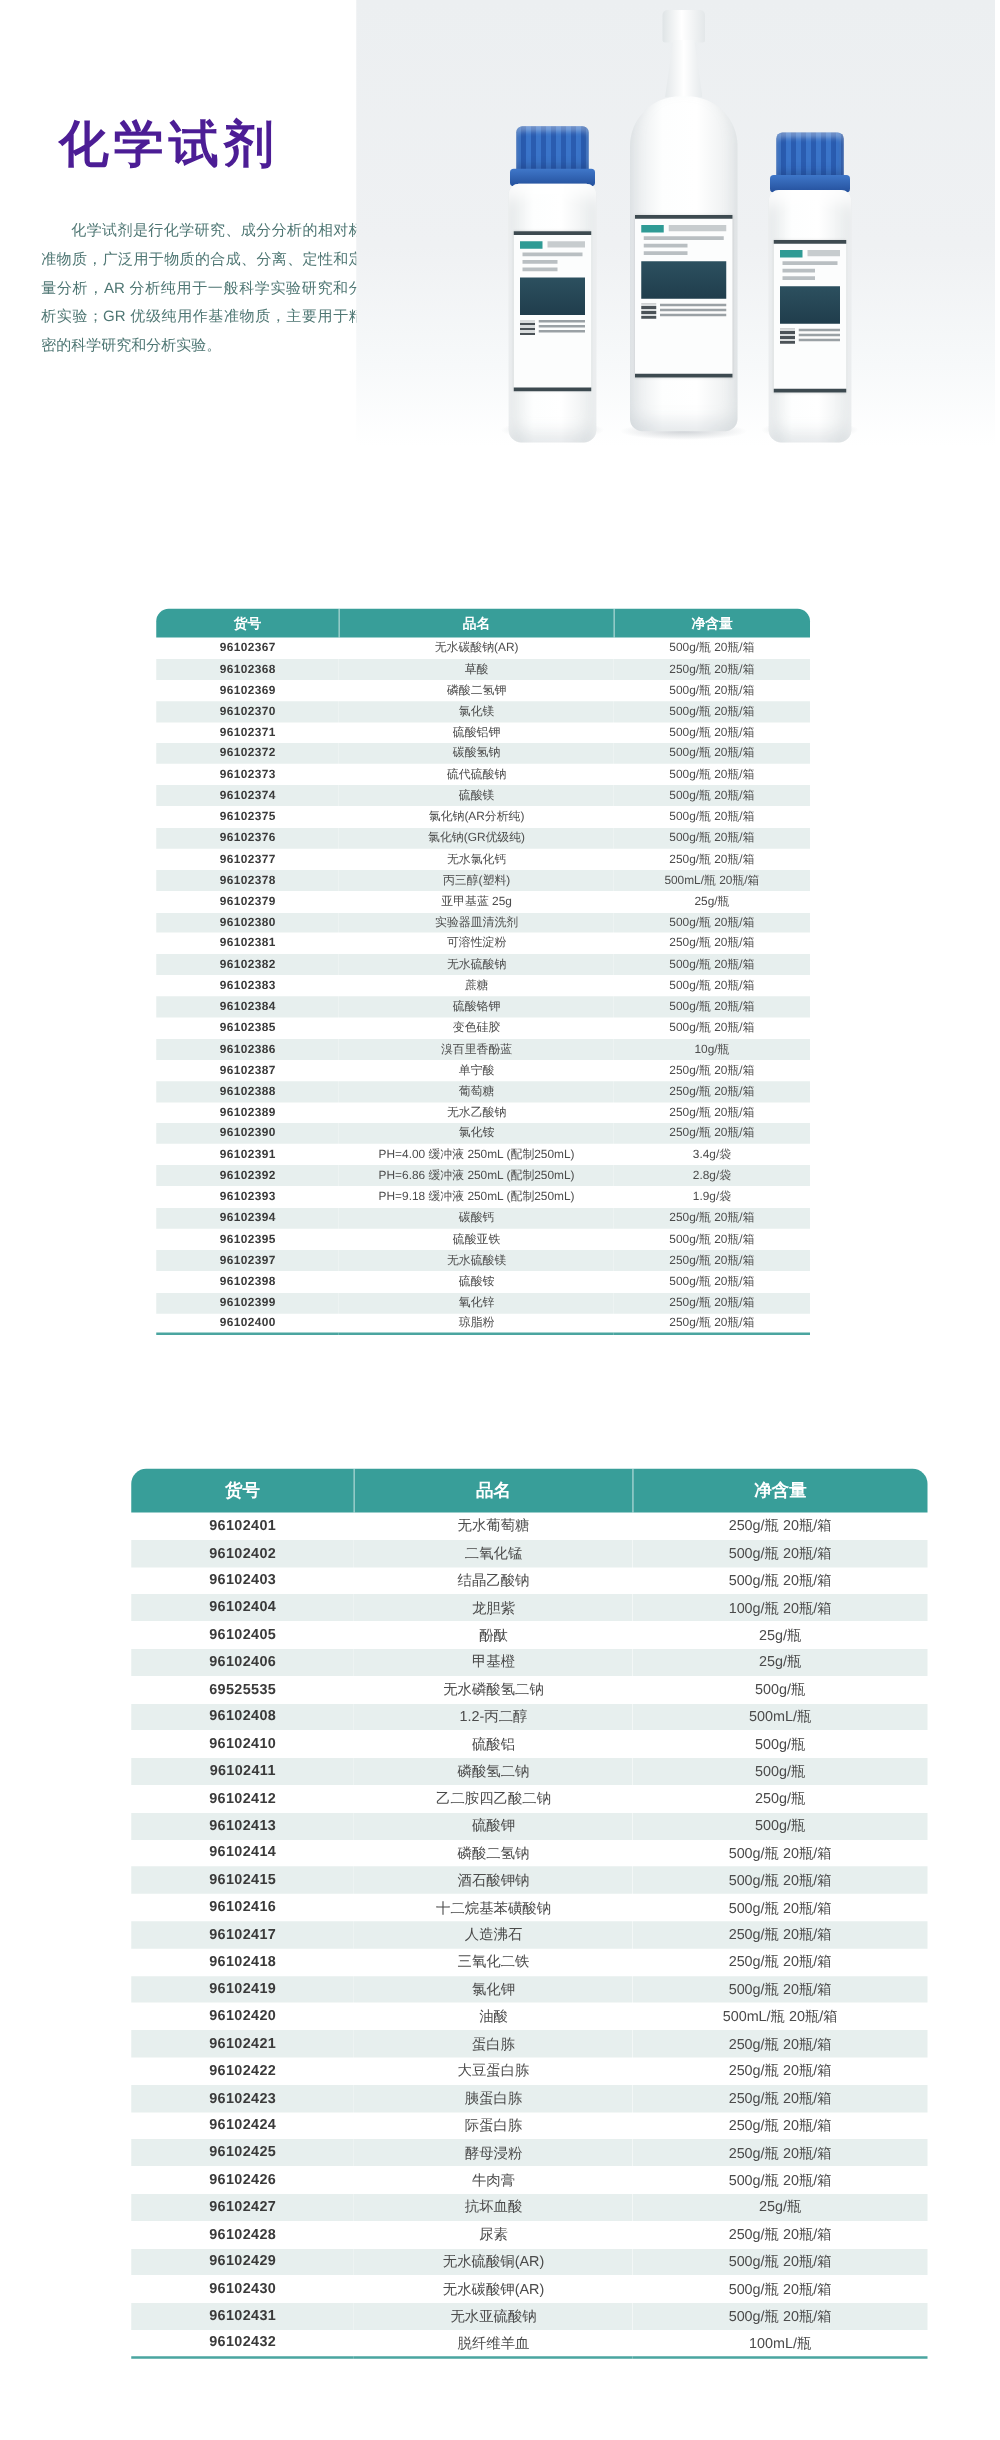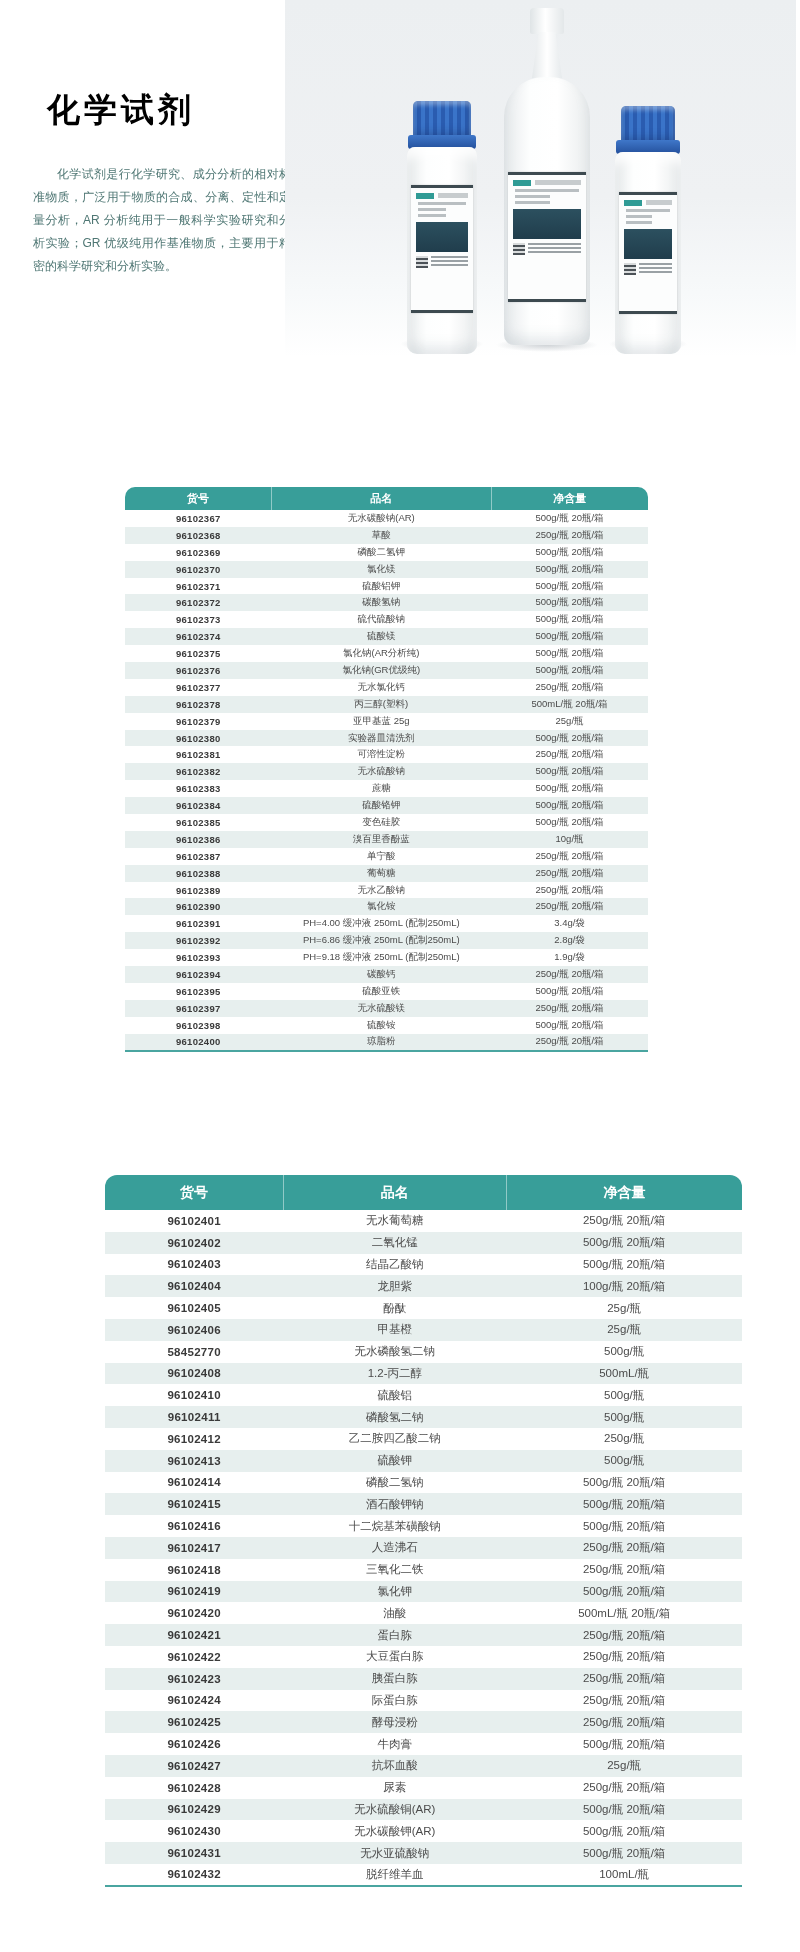--- a/index.html
+++ b/index.html
@@ -7,21 +7,21 @@
   body {
     width: 800px; height: 1952px;
     font-family: "Liberation Sans", "DejaVu Sans", sans-serif;
     position: relative; overflow: hidden;
   }
 
   
   .hero { position: relative; width: 800px; height: 487px; }
   .intro-col { position: absolute; left: 33px; top: 88px; width: 258px; }
   .page-title {
-    color: #000000; font-size: 33px; font-weight: bold;
+    color: #4c1d95; font-size: 40px; font-weight: bold;
     letter-spacing: 4px; margin-left: 14px; margin-bottom: 30px;
   }
   .intro-text {
     color: #4e7673; font-size: 12px; line-height: 23px;
     text-align: justify; text-indent: 2em;
   }
 
   .photo {
     position: absolute; left: 285px; top: 0; width: 511px; height: 357px;
     background: linear-gradient(180deg, #eceff1 0%, #eff1f3 55%, #f7f9fa 82%, #ffffff 100%);
@@ -367,20 +367,25 @@
           <td>96102397</td>
           <td>无水硫酸镁</td>
           <td>250g/瓶 20瓶/箱</td>
         </tr>
         <tr>
           <td>96102398</td>
           <td>硫酸铵</td>
           <td>500g/瓶 20瓶/箱</td>
         </tr>
         <tr>
+          <td>96102399</td>
+          <td>氧化锌</td>
+          <td>250g/瓶 20瓶/箱</td>
+        </tr>
+        <tr>
           <td>96102400</td>
           <td>琼脂粉</td>
           <td>250g/瓶 20瓶/箱</td>
         </tr>
       </tbody>
   </table>
 </div>
 
 <div class="table-block table-block-2">
   <table>
@@ -416,21 +421,21 @@
           <td>96102405</td>
           <td>酚酞</td>
           <td>25g/瓶</td>
         </tr>
         <tr>
           <td>96102406</td>
           <td>甲基橙</td>
           <td>25g/瓶</td>
         </tr>
         <tr>
-          <td>58452770</td>
+          <td>69525535</td>
           <td>无水磷酸氢二钠</td>
           <td>500g/瓶</td>
         </tr>
         <tr>
           <td>96102408</td>
           <td>1.2-丙二醇</td>
           <td>500mL/瓶</td>
         </tr>
         <tr>
           <td>96102410</td>

